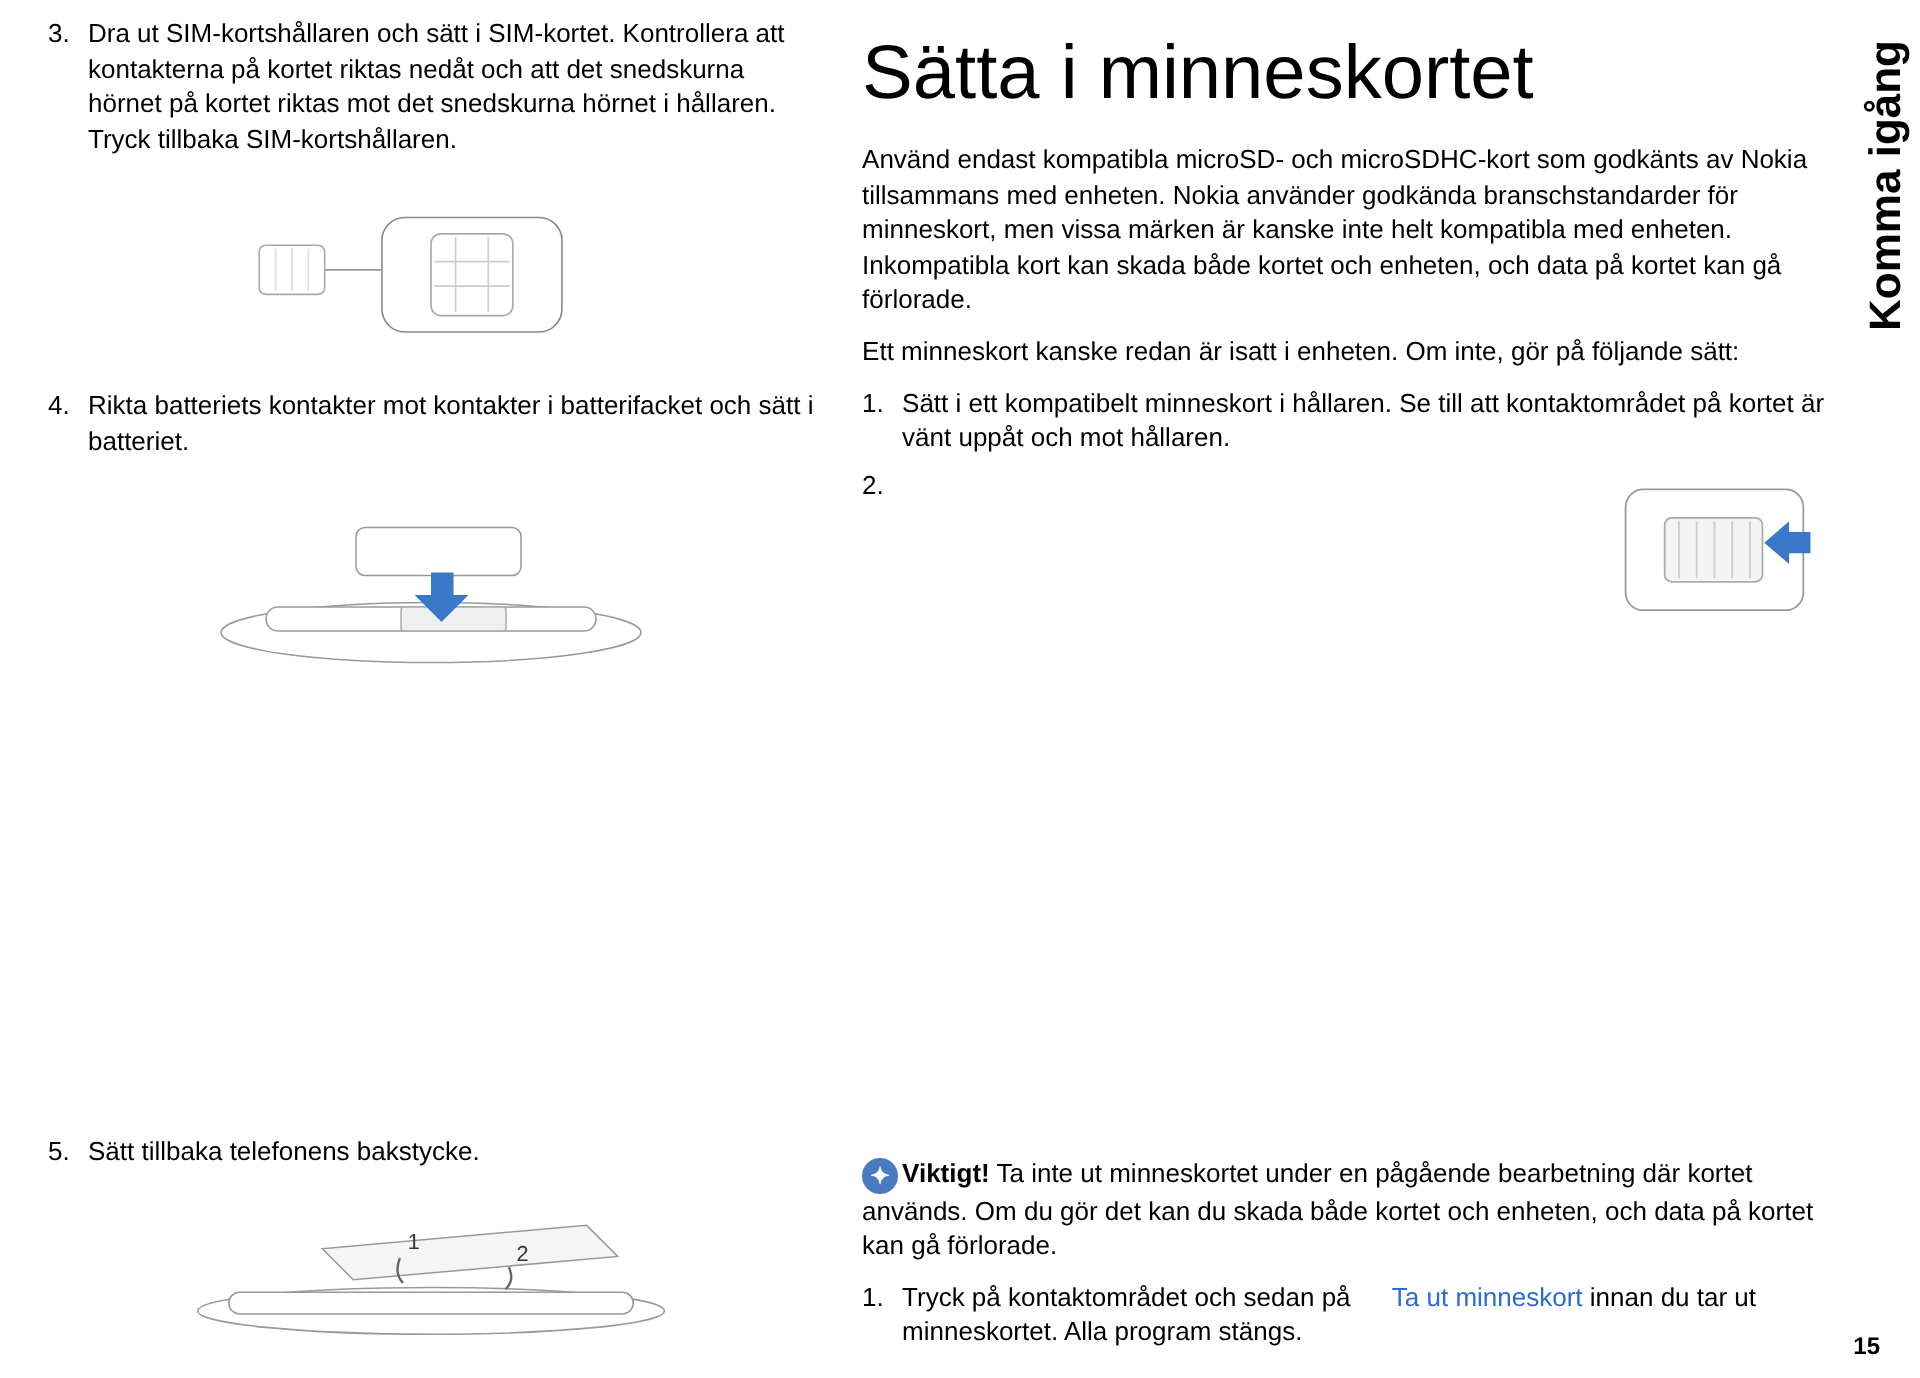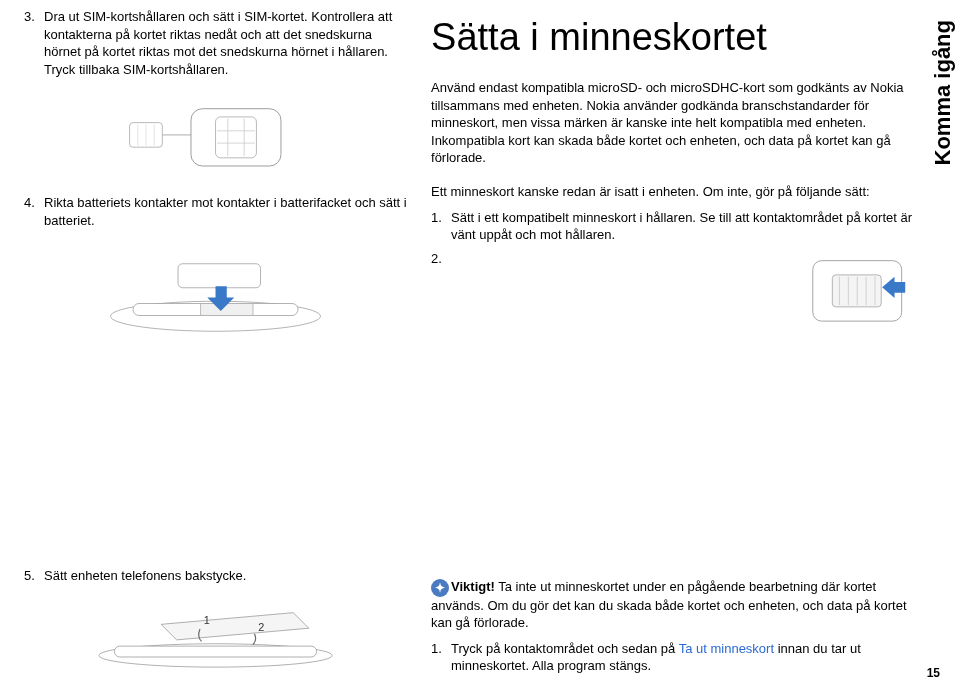--- a/index.html
+++ b/index.html
@@ -52,31 +52,31 @@
     justify-content: center;
     width: 18px; height: 18px;
     border-radius: 50%;
     background: #4a7abf;
     color: #fff;
     font-weight: bold;
     font-size: 12px;
     vertical-align: middle;
     margin-right: 2px;
   }
-  .link { color: #2a6ad4; }
+  .link { color: #2a6ad4; margin-left: 17px; }
   .bold { font-weight: bold; }
   .illus {
     margin: 10px 0;
     height: 90px;
     position: relative;
   }
   .illus svg { width: 100%; height: 100%; }
   .illus-small { height: 70px; }
   .right-top { margin-bottom: 10px; }
-  .para { margin-bottom: 8px; margin-top: 16px; }
+  .para { margin-bottom: 8px; }
   .spacer { flex: 1; }
   .page-num {
     position: absolute;
     bottom: 8px;
     right: 20px;
     font-size: 12px;
     font-weight: bold;
   }
   .arrow-blue { fill: #3a78c8; }
 </style>
@@ -122,21 +122,21 @@
         <rect x="180" y="78" width="70" height="16" rx="2" fill="#f0f0f0" stroke="#aaa"></rect>
         <rect x="150" y="25" width="110" height="32" rx="6" fill="#fff" stroke="#999"></rect>
         <path class="arrow-blue" d="M200 55 L215 55 L215 70 L225 70 L207 88 L189 70 L200 70 Z"></path>
       </svg>
     </div>
 
     <div class="spacer"></div>
 
     <div class="num-item">
       <div class="n">5.</div>
-      <div>Sätt enheten telefonens bakstycke.</div>
+      <div>Sätt tillbaka telefonens bakstycke.</div>
     </div>
 
     <div class="illus illus-small">
       <svg viewBox="0 0 400 90">
         <ellipse cx="200" cy="70" rx="150" ry="15" fill="none" stroke="#999"></ellipse>
         <rect x="70" y="58" width="260" height="14" rx="7" fill="#fff" stroke="#999"></rect>
         <path d="M130 30 L300 15 L320 35 L150 50 Z" fill="#f5f5f5" stroke="#999"></path>
         <text x="185" y="30" font-size="14" fill="#333">1</text>
         <text x="255" y="38" font-size="14" fill="#333">2</text>
         <path d="M180 36 Q176 46 182 52" fill="none" stroke="#666" stroke-width="1.5"></path>

